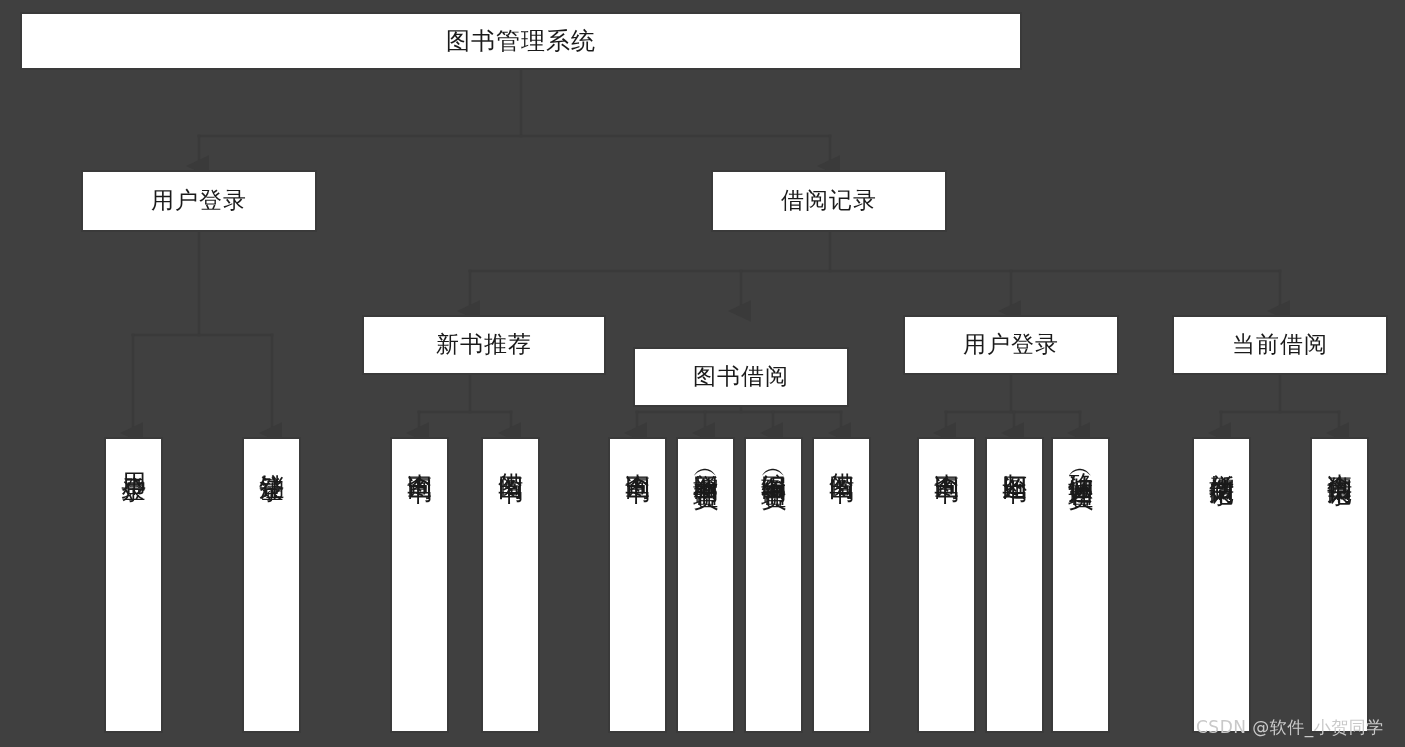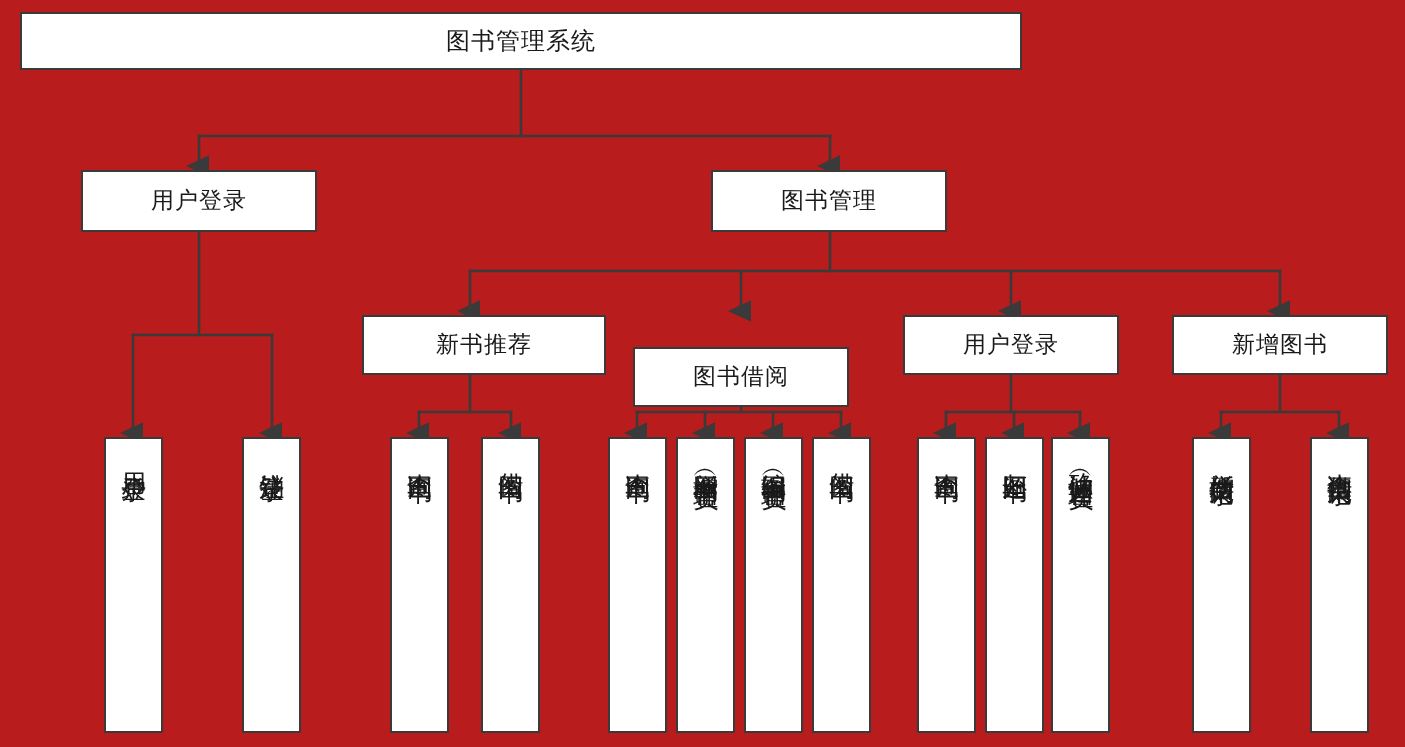--- a/index.html
+++ b/index.html
@@ -3,21 +3,21 @@
 <meta charset="utf-8">
 <title>图书管理系统 结构图</title>
 <style>
   html,body{margin:0;padding:0;}
   body{
     width:1405px;height:747px;
     background:#ffffff;
     font-family:"DejaVu Sans","Liberation Sans",sans-serif;
     overflow:hidden;
   }
-  #stage{position:relative;width:1405px;height:747px;background:#b91c1c;}
+  #stage{position:relative;width:1405px;height:747px;background:#404040;}
   #edges{position:absolute;left:0;top:0;width:1405px;height:747px;}
 
   .node{
     position:absolute;
     box-sizing:border-box;
     background:#ffffff;
     border:2px solid #3a3a3a;
     display:flex;
     align-items:center;
     justify-content:center;
@@ -114,34 +114,34 @@
   </svg>
 
   <div class="node horiz root" style="left:20px;top:12px;width:1002px;height:58px;">
     <span class="label">图书管理系统</span>
   </div>
 
   <div class="node horiz" style="left:81px;top:170px;width:236px;height:62px;">
     <span class="label">用户登录</span>
   </div>
   <div class="node horiz" style="left:711px;top:170px;width:236px;height:62px;">
-    <span class="label">图书管理</span>
+    <span class="label">借阅记录</span>
   </div>
 
   <div class="node horiz" style="left:362px;top:315px;width:244px;height:60px;align-items:center;">
     <span class="label">新书推荐</span>
   </div>
   <div class="node horiz" style="left:633px;top:315px;width:216px;height:60px;margin-top:32px;">
     <span class="label">图书借阅</span>
   </div>
   <div class="node horiz" style="left:903px;top:315px;width:216px;height:60px;">
     <span class="label">用户登录</span>
   </div>
   <div class="node horiz" style="left:1172px;top:315px;width:216px;height:60px;">
-    <span class="label">新增图书</span>
+    <span class="label">当前借阅</span>
   </div>
 
   <div class="node vert" style="left:104px;top:437px;width:59px;height:296px;">
     <span class="label">用户登录</span>
   </div>
   <div class="node vert" style="left:242px;top:437px;width:59px;height:296px;">
     <span class="label">注销登录</span>
   </div>
 
   <div class="node vert" style="left:390px;top:437px;width:59px;height:296px;">
@@ -174,14 +174,15 @@
     <span class="label">确认归还（管理员）</span>
   </div>
 
   <div class="node vert" style="left:1192px;top:437px;width:59px;height:296px;">
     <span class="label">新增借阅记录</span>
   </div>
   <div class="node vert" style="left:1310px;top:437px;width:59px;height:296px;">
     <span class="label">查询借阅记录</span>
   </div>
 
+  <div class="watermark" style="left:1196px;top:716px;">CSDN @软件_小贺同学</div>
 
 </div>
 
 </body></html>

